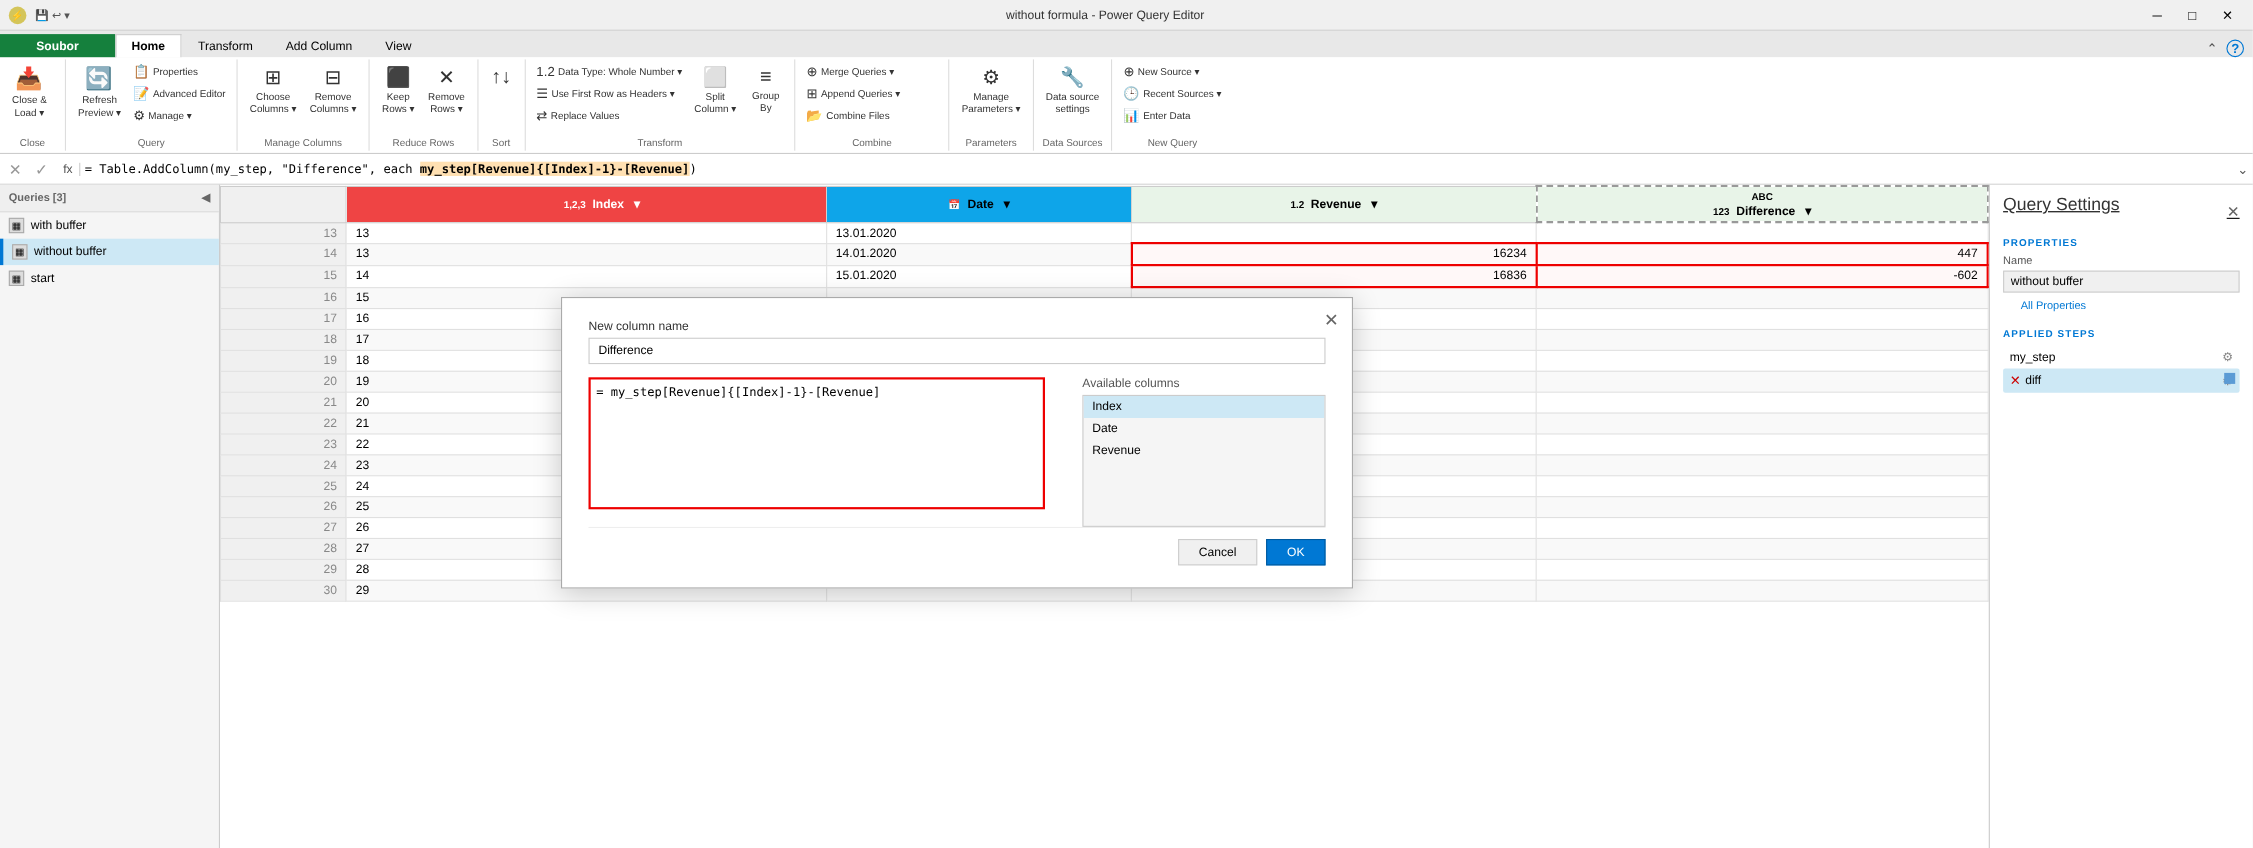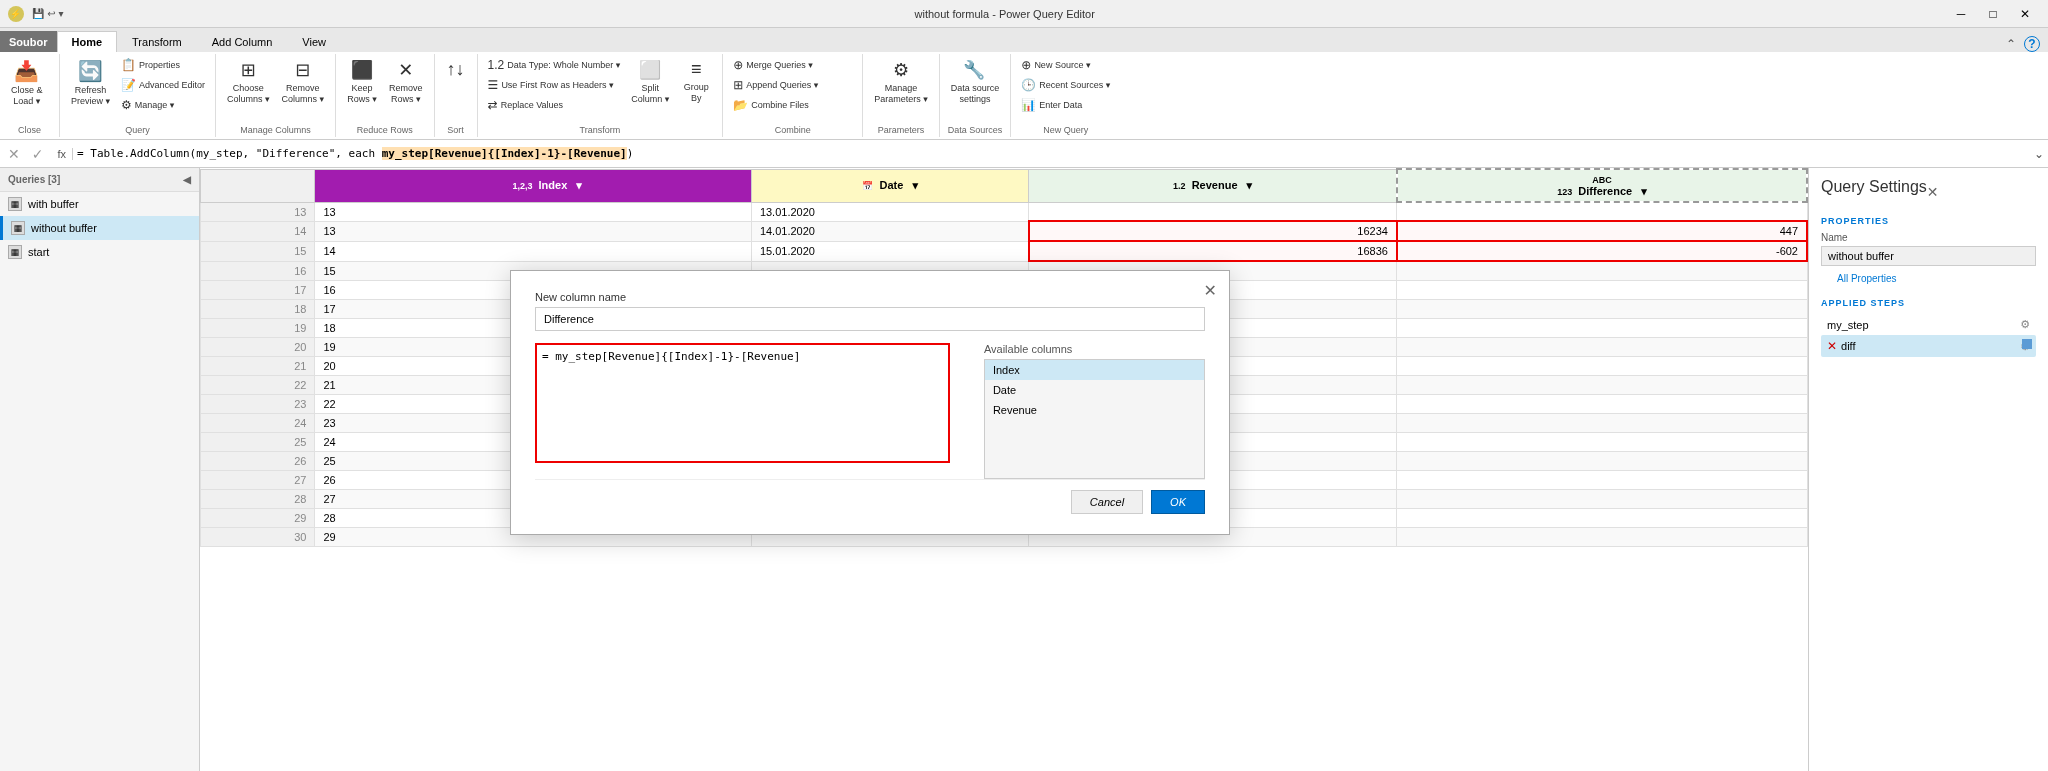--- a/index.html
+++ b/index.html
@@ -35,24 +35,24 @@
       border: 1px solid transparent;
       border-bottom: none;
       background: transparent;
     }
     .ribbon-tab.active {
       background: white;
       border-color: #ccc;
       font-weight: 600;
     }
     .ribbon-tab.soubor {
-      background: #737373;
+      background: #15803d;
       color: white;
       font-weight: 600;
-      padding: 4px 8px;
+      padding: 4px 32px;
     }
 
     
     .ribbon {
       background: white;
       border-bottom: 1px solid #ccc;
       display: flex;
       align-items: stretch;
       padding: 2px 0;
       height: 88px;
@@ -286,21 +286,20 @@
       font-size: 11px;
     }
     .modal-col-item.selected { background: #cde8f5; }
     .modal-bottom { clear: both; margin-top: 130px; display: flex; justify-content: flex-end; gap: 8px; padding-top: 10px; border-top: 1px solid #eee; }
     .modal-btn {
       padding: 5px 18px;
       font-size: 11px;
       cursor: pointer;
       border: 1px solid #ccc;
       background: #f0f0f0;
-      font-style: italic;
     }
     .modal-btn.primary { background: #0078d4; color: white; border-color: #005a9e; }
   </style>
 </head>
 <body>
 
 <div class="title-bar">
   <div class="title-bar-icons">
     <div class="title-bar-icon">⚡</div>
     <span style="font-size:10px;color:#555;margin-left:4px;">💾 ↩ ▾</span>
@@ -520,26 +519,26 @@
       <span>start</span>
     </div>
   </div>
 
   <div class="data-area">
     <div class="data-grid">
       <table class="grid">
         <thead>
           <tr>
             <th class="row-num" style="background:#e0e0e0;"></th>
-            <th style="background:#a21caf;color:white;padding-left:36px;">
+            <th style="background:#ef4444;color:white;padding-left:36px;">
               <span style="font-size:9px;margin-right:3px;">1,2,3</span>
               <span>Index</span>
               <span style="margin-left:6px;">▾</span>
             </th>
-            <th style="background:#fef9c3;">
+            <th style="background:#0ea5e9;">
               <span style="font-size:9px;margin-right:3px;">📅</span>
               <span>Date</span>
               <span style="margin-left:6px;">▾</span>
             </th>
             <th style="background:#e8f4e8;">
               <span style="font-size:9px;margin-right:3px;">1.2</span>
               <span>Revenue</span>
               <span style="margin-left:6px;">▾</span>
             </th>
             <th style="background:#e8f4e8;border:2px dashed #999;">
@@ -675,21 +674,21 @@
               <td class="text-left"></td>
               <td></td>
               <td></td>
             </tr>
           </tbody>
       </table>
     </div>
   </div>
 
   <div class="right-panel">
-    <div style="display:flex;justify-content:flex-start;align-items:center;">
+    <div style="display:flex;justify-content:space-between;align-items:center;text-decoration:underline;">
       <div class="right-panel-title">Query Settings</div>
       <span style="font-size:14px;cursor:pointer;color:#666;">✕</span>
     </div>
     <div class="right-panel-section">PROPERTIES</div>
     <div class="right-panel-label">Name</div>
     <input type="text" class="right-panel-value" style="width: 100%; border: 1px solid rgb(204, 204, 204); padding: 3px 6px; font-size: 11px;" value="without buffer">
     <a href="#" class="all-properties-link">All Properties</a>
     <div class="right-panel-section" style="margin-top:14px;">APPLIED STEPS</div>
     <div class="applied-step">
       <span>my_step</span>

